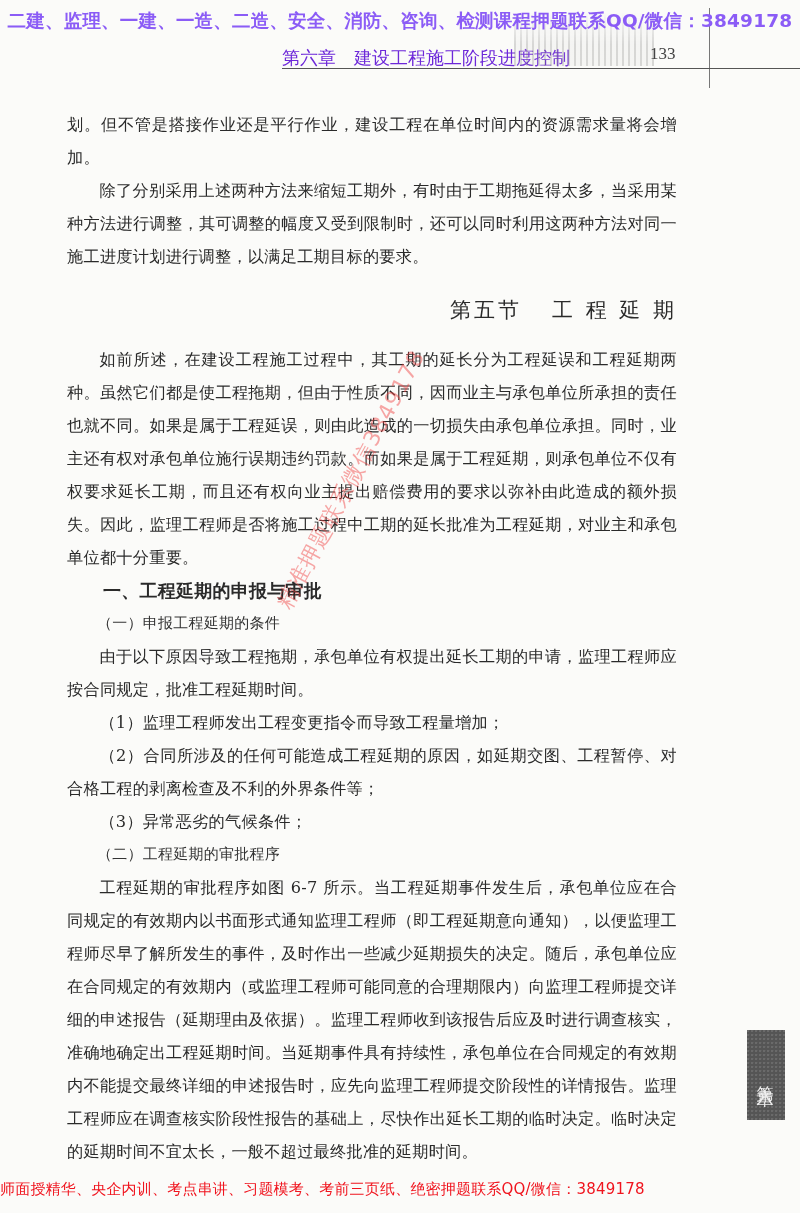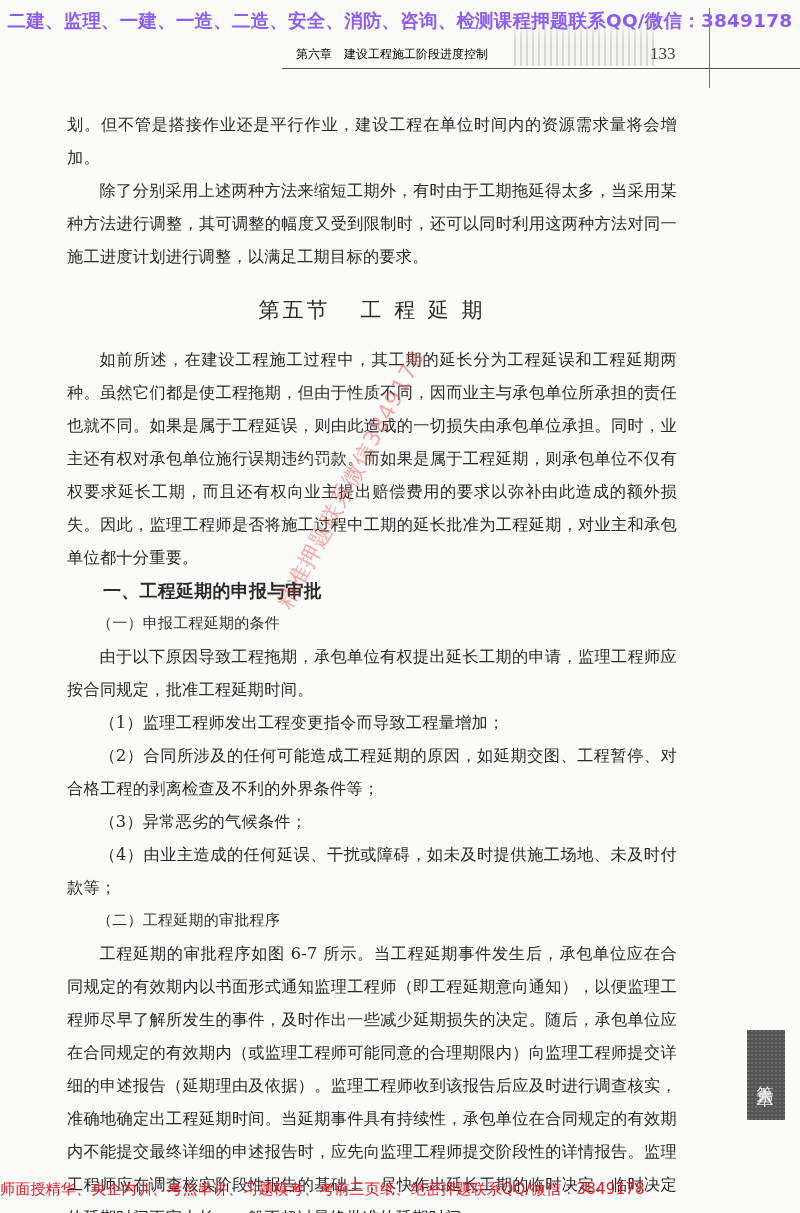--- a/index.html
+++ b/index.html
@@ -16,22 +16,22 @@
   }
   .wm-bottom {
     position: absolute; left: 0; width: 800px; top: 1180px; text-align: left;
     color: #f0141e; font-family: "DejaVu Sans", "Liberation Sans", sans-serif;
     font-size: 15px; letter-spacing: 0.2px;
   }
   .header {
     position: absolute; left: 282px; top: 42px; width: 400px; height: 24px;
   }
   .header-title {
-    position: absolute; left: 0; top: 4px; font-size: 12px; color: #000000;
-    font-family: "DejaVu Serif", serif; white-space: nowrap; margin-left: 14px;
+    position: absolute; left: 0; top: 4px; font-size: 18px; color: #6d28d9;
+    font-family: "DejaVu Serif", serif; white-space: nowrap;
   }
   .header-deco {
     position: absolute; left: 232px; top: -30px; width: 140px; height: 54px;
     background:
       repeating-linear-gradient(90deg, rgba(120,120,120,0.35) 0 2px, rgba(200,200,200,0.15) 2px 6px);
     -webkit-mask-image: linear-gradient(0deg, #000 40%, transparent 100%);
     mask-image: linear-gradient(0deg, #000 40%, transparent 100%);
     opacity: 0.8;
   }
   .page-number {
@@ -45,21 +45,21 @@
     position: absolute; left: 709px; top: 8px; width: 1px; height: 80px; background: #777;
   }
   .content {
     position: absolute; left: 67px; top: 108px; width: 610px;
     font-size: 16.2px; line-height: 33px; letter-spacing: 0.25px;
     text-align: justify;
   }
   .content p { margin: 0; }
   .indent { text-indent: 2em; }
   .section-title {
-    text-align: center; font-size: 21px; letter-spacing: 3px; margin: 22px 0 18px 0 !important;
+    text-align: right; font-size: 21px; letter-spacing: 3px; margin: 22px 0 18px 0 !important;
     line-height: 30px;
   }
   .section-title .gap { display: inline-block; width: 30px; }
   .h1 { font-family: "DejaVu Sans", "Liberation Sans", sans-serif; font-weight: bold; font-size: 18px; }
   .h2 { font-family: "DejaVu Serif", serif; font-size: 15px; color: #333; }
   .tab-box {
     position: absolute; left: 747px; top: 1030px; width: 38px; height: 90px;
     background:
       radial-gradient(circle at 30% 20%, #6a6a6a 0 1px, transparent 1.5px) 0 0/4px 4px,
       #555;
@@ -99,21 +99,20 @@
   </p>
 
   <p class="indent">如前所述，在建设工程施工过程中，其工期的延长分为工程延误和工程延期两种。虽然它们都是使工程拖期，但由于性质不同，因而业主与承包单位所承担的责任也就不同。如果是属于工程延误，则由此造成的一切损失由承包单位承担。同时，业主还有权对承包单位施行误期违约罚款。而如果是属于工程延期，则承包单位不仅有权要求延长工期，而且还有权向业主提出赔偿费用的要求以弥补由此造成的额外损失。因此，监理工程师是否将施工过程中工期的延长批准为工程延期，对业主和承包单位都十分重要。</p>
   <p class="indent h1">一、工程延期的申报与审批</p>
   <p class="indent h2">（一）申报工程延期的条件</p>
   <p class="indent">由于以下原因导致工程拖期，承包单位有权提出延长工期的申请，监理工程师应按合同规定，批准工程延期时间。</p>
 
   <p class="indent">（1）监理工程师发出工程变更指令而导致工程量增加；</p>
   <p class="indent">（2）合同所涉及的任何可能造成工程延期的原因，如延期交图、工程暂停、对合格工程的剥离检查及不利的外界条件等；</p>
   <p class="indent">（3）异常恶劣的气候条件；</p>
-  <p class="indent">（4）由业主造成的任何延误、干扰或障碍，如未及时提供施工场地、未及时付款等；</p>
 
   <p class="indent h2">（二）工程延期的审批程序</p>
   <p class="indent">工程延期的审批程序如图 6-7 所示。当工程延期事件发生后，承包单位应在合同规定的有效期内以书面形式通知监理工程师（即工程延期意向通知），以便监理工程师尽早了解所发生的事件，及时作出一些减少延期损失的决定。随后，承包单位应在合同规定的有效期内（或监理工程师可能同意的合理期限内）向监理工程师提交详细的申述报告（延期理由及依据）。监理工程师收到该报告后应及时进行调查核实，准确地确定出工程延期时间。当延期事件具有持续性，承包单位在合同规定的有效期内不能提交最终详细的申述报告时，应先向监理工程师提交阶段性的详情报告。监理工程师应在调查核实阶段性报告的基础上，尽快作出延长工期的临时决定。临时决定的延期时间不宜太长，一般不超过最终批准的延期时间。</p>
 
 </div>
 
 <div class="diag-watermark">精准押题联系微信3849178</div>
 
 <div class="tab-box">
   <span class="tab-text">第六章</span>

